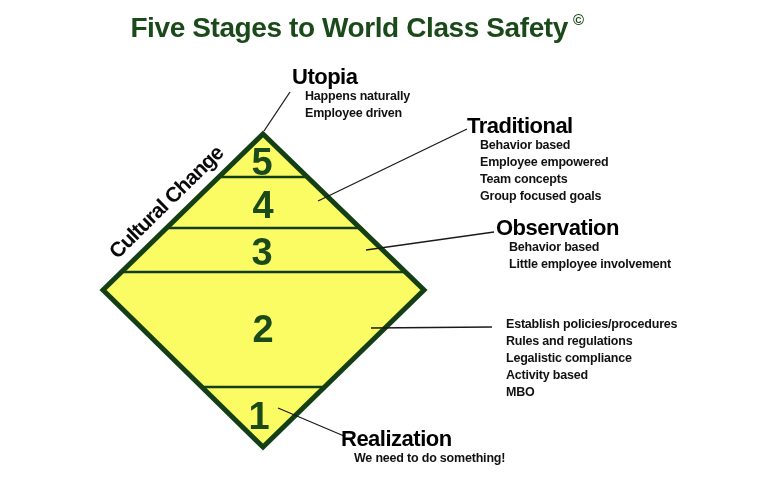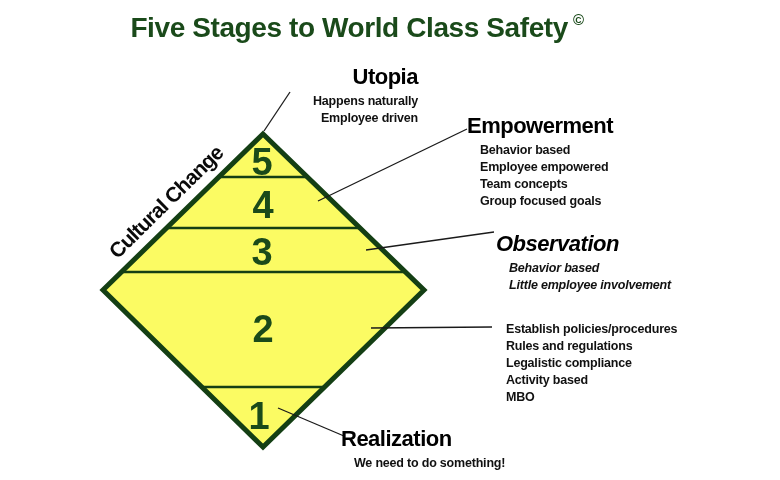--- a/index.html
+++ b/index.html
@@ -20,21 +20,21 @@
     font-size:21px;letter-spacing:-0.8px;text-anchor:middle;
   }
   .page-title{
     position:absolute;top:12px;left:0;width:714px;text-align:center;
     color:var(--green-text,#1A4A1A);font-weight:bold;font-size:28px;
     letter-spacing:-0.4px;white-space:nowrap;
   }
   .page-title sup{font-size:15px;font-weight:bold;position:relative;top:-2px;margin-left:5px;}
   .stage{position:absolute;white-space:nowrap;color:#000;}
   .stage-name{font-weight:bold;font-size:22px;letter-spacing:-0.5px;line-height:22px;}
-  .stage-details{margin-left:13px;margin-top:5px;}
+  .stage-details{margin-left:13px;}
   .detail{font-weight:bold;font-size:12.5px;letter-spacing:-0.2px;line-height:17px;color:#111;}
 </style>
 </head>
 <body>
 
 <div id="canvas">
 
   <div class="page-title">
     <span>Five Stages to World Class Safety</span><sup>©</sup>
   </div>
@@ -56,39 +56,39 @@
 
     <text class="level-num" x="262" y="175">5</text>
     <text class="level-num" x="263" y="218">4</text>
     <text class="level-num" x="262" y="265">3</text>
     <text class="level-num" x="263" y="342">2</text>
     <text class="level-num" x="259" y="429">1</text>
 
     <text class="side-label" transform="translate(171,207) rotate(-44.5)">Cultural Change</text>
   </svg>
 
-  <div class="stage" style="left:300px;top:66px;text-align:right;">
+  <div class="stage" style="left:292px;top:66px;">
     <div class="stage-name">Utopia</div>
     <div class="stage-details">
       <div class="detail">Happens naturally</div>
       <div class="detail">Employee driven</div>
     </div>
   </div>
 
   <div class="stage" style="left:467px;top:115px;">
-    <div class="stage-name">Empowerment</div>
+    <div class="stage-name">Traditional</div>
     <div class="stage-details">
       <div class="detail">Behavior based</div>
       <div class="detail">Employee empowered</div>
       <div class="detail">Team concepts</div>
       <div class="detail">Group focused goals</div>
     </div>
   </div>
 
-  <div class="stage" style="left:496px;top:233px;font-style:italic;">
+  <div class="stage" style="left:496px;top:217px;">
     <div class="stage-name">Observation</div>
     <div class="stage-details">
       <div class="detail">Behavior based</div>
       <div class="detail">Little employee involvement</div>
     </div>
   </div>
 
   <div class="stage" style="left:493px;top:316px;">
     <div class="stage-details">
       <div class="detail">Establish policies/procedures</div>

